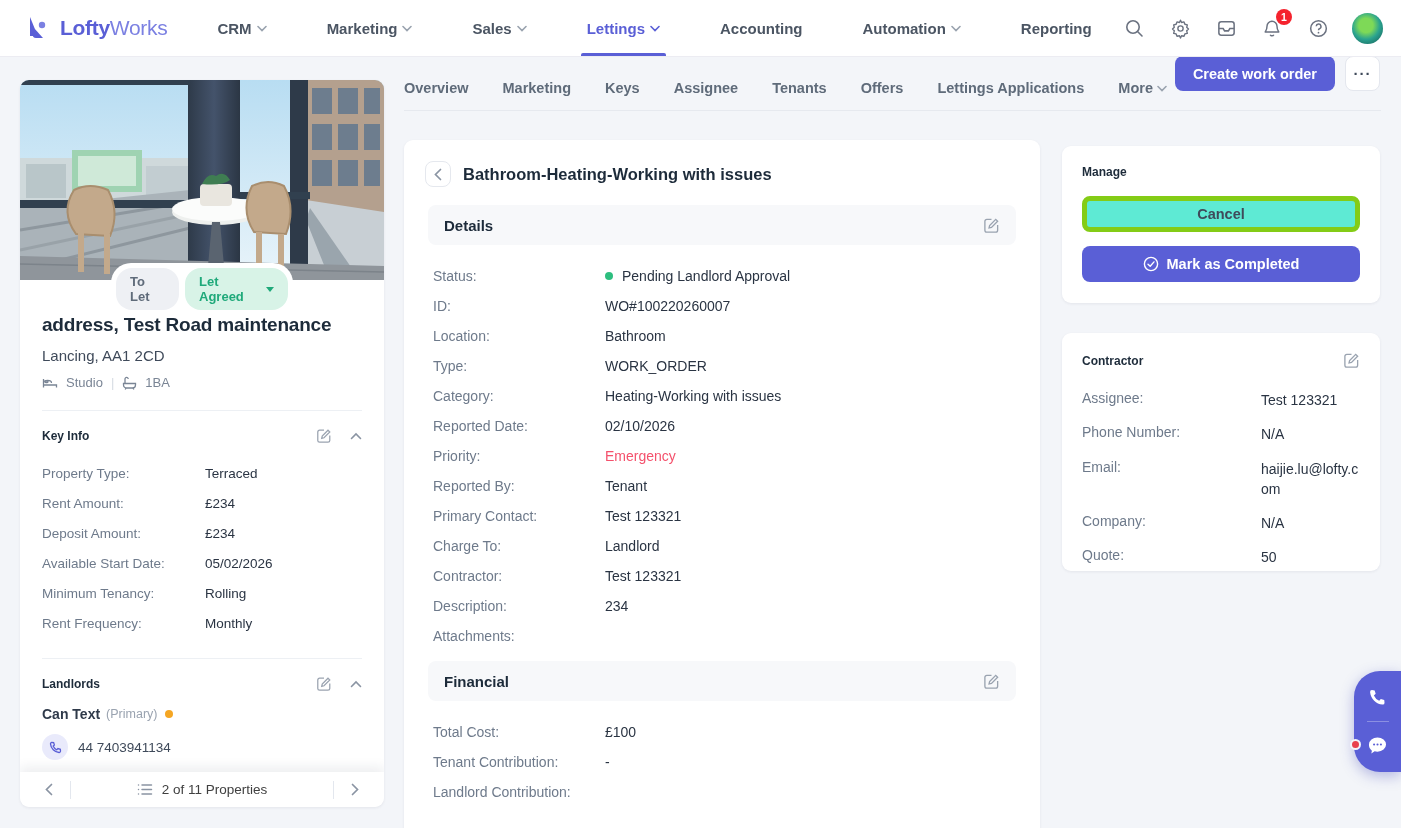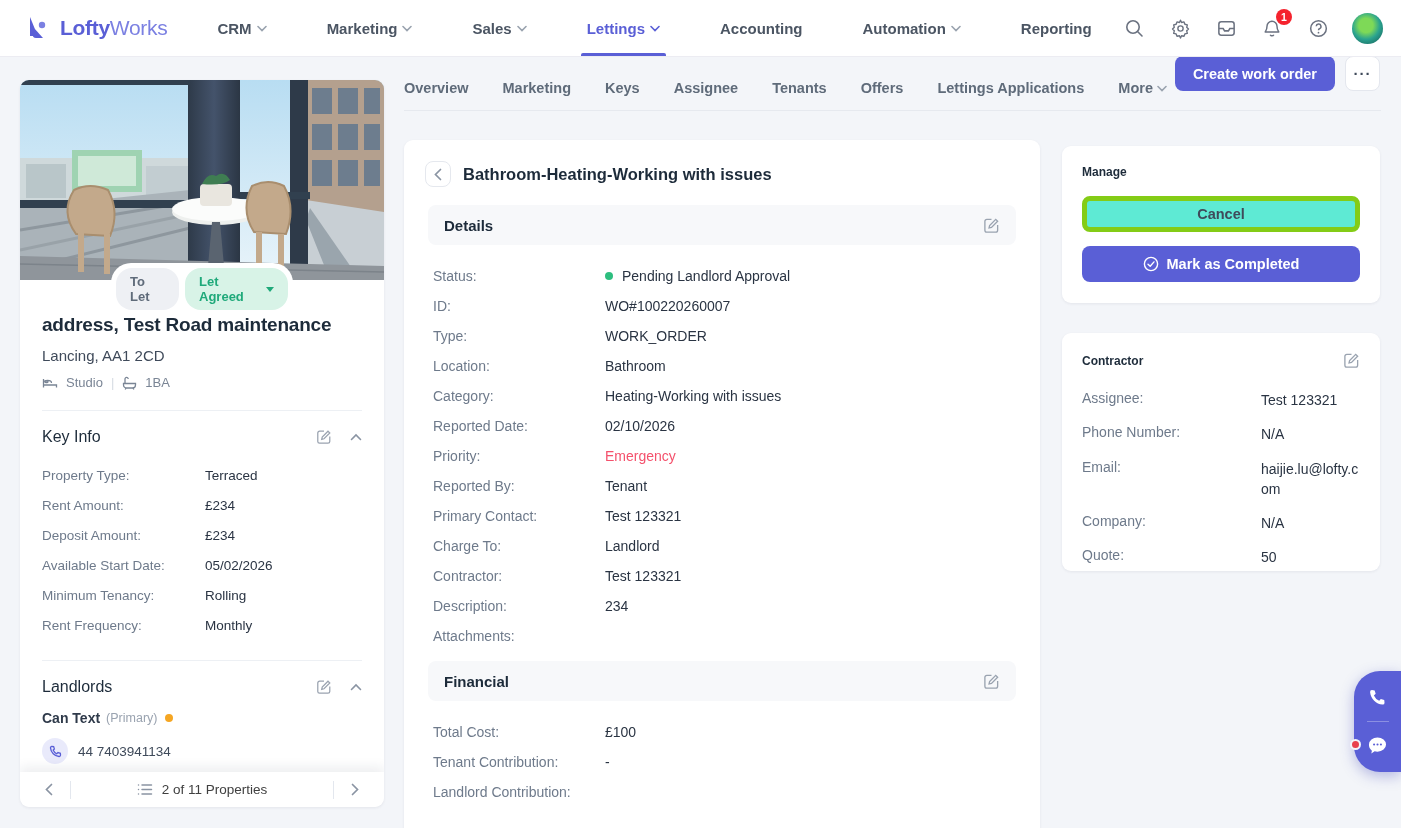--- a/index.html
+++ b/index.html
@@ -58,21 +58,21 @@
                   padding:6px 14px; border-radius:16px; cursor:pointer; display:flex; align-items:center; gap:6px; }
   .badge-agreed .tri { width:0; height:0; border-left:4.5px solid transparent; border-right:4.5px solid transparent;
                   border-top:5.5px solid #1fa97a; }
   .prop-body { padding:0 22px; }
   .prop-title { margin-top:34px; font-size:19px; font-weight:700; color:#1d2b3a; letter-spacing:-0.2px; }
   .prop-sub { margin-top:11px; font-size:15px; color:#3f4a5a; }
   .prop-meta { margin-top:11px; display:flex; align-items:center; gap:8px; color:#7a8595; font-size:13px; }
   .prop-meta .sep { color:#d6dbe2; }
   .section-divider { border-top:1px solid #edf0f4; margin-top:20px; }
   .sec-head { display:flex; align-items:center; margin-top:17px; }
-  .sec-title { font-size:16px; font-weight:400; color:#1d2b3a; }
+  .sec-title { font-size:12px; font-weight:700; color:#1d2b3a; }
   .sec-icons { margin-left:auto; display:flex; align-items:center; gap:18px; color:#9aa3b0; }
   .kv-rows { margin-top:14px; }
   .kv-row { display:flex; height:30px; align-items:center; font-size:13.5px; }
   .kv-label { width:163px; color:#6e7a8b; flex:none; }
   .kv-value { color:#2a3443; }
   .ll-name-row { margin-top:14px; display:flex; align-items:center; gap:6px; }
   .ll-name { font-size:14px; color:#2f3a4a; font-weight:600; }
   .ll-primary { font-size:12.5px; color:#9aa3b0; }
   .dot-orange { width:8px; height:8px; border-radius:50%; background:#f5a623; margin-left:2px; }
   .ll-contact { display:flex; align-items:center; gap:10px; margin-top:12px; color:#3f4a5a; font-size:13.5px; }
@@ -483,26 +483,26 @@
       <span class="wo-value">
           <span class="dot-green"></span>
           <span>Pending Landlord Approval</span>
         </span>
     </div>
     <div class="wo-row">
         <span class="wo-label">ID:</span>
         <span class="wo-value">WO#100220260007</span>
       </div>
     <div class="wo-row">
+        <span class="wo-label">Location:</span>
+        <span class="wo-value">Bathroom</span>
+      </div>
+    <div class="wo-row">
         <span class="wo-label">Type:</span>
         <span class="wo-value">WORK_ORDER</span>
-      </div>
-    <div class="wo-row">
-        <span class="wo-label">Location:</span>
-        <span class="wo-value">Bathroom</span>
       </div>
     <div class="wo-row">
         <span class="wo-label">Category:</span>
         <span class="wo-value">Heating-Working with issues</span>
       </div>
     <div class="wo-row">
         <span class="wo-label">Reported Date:</span>
         <span class="wo-value">02/10/2026</span>
       </div>
     <div class="wo-row">

